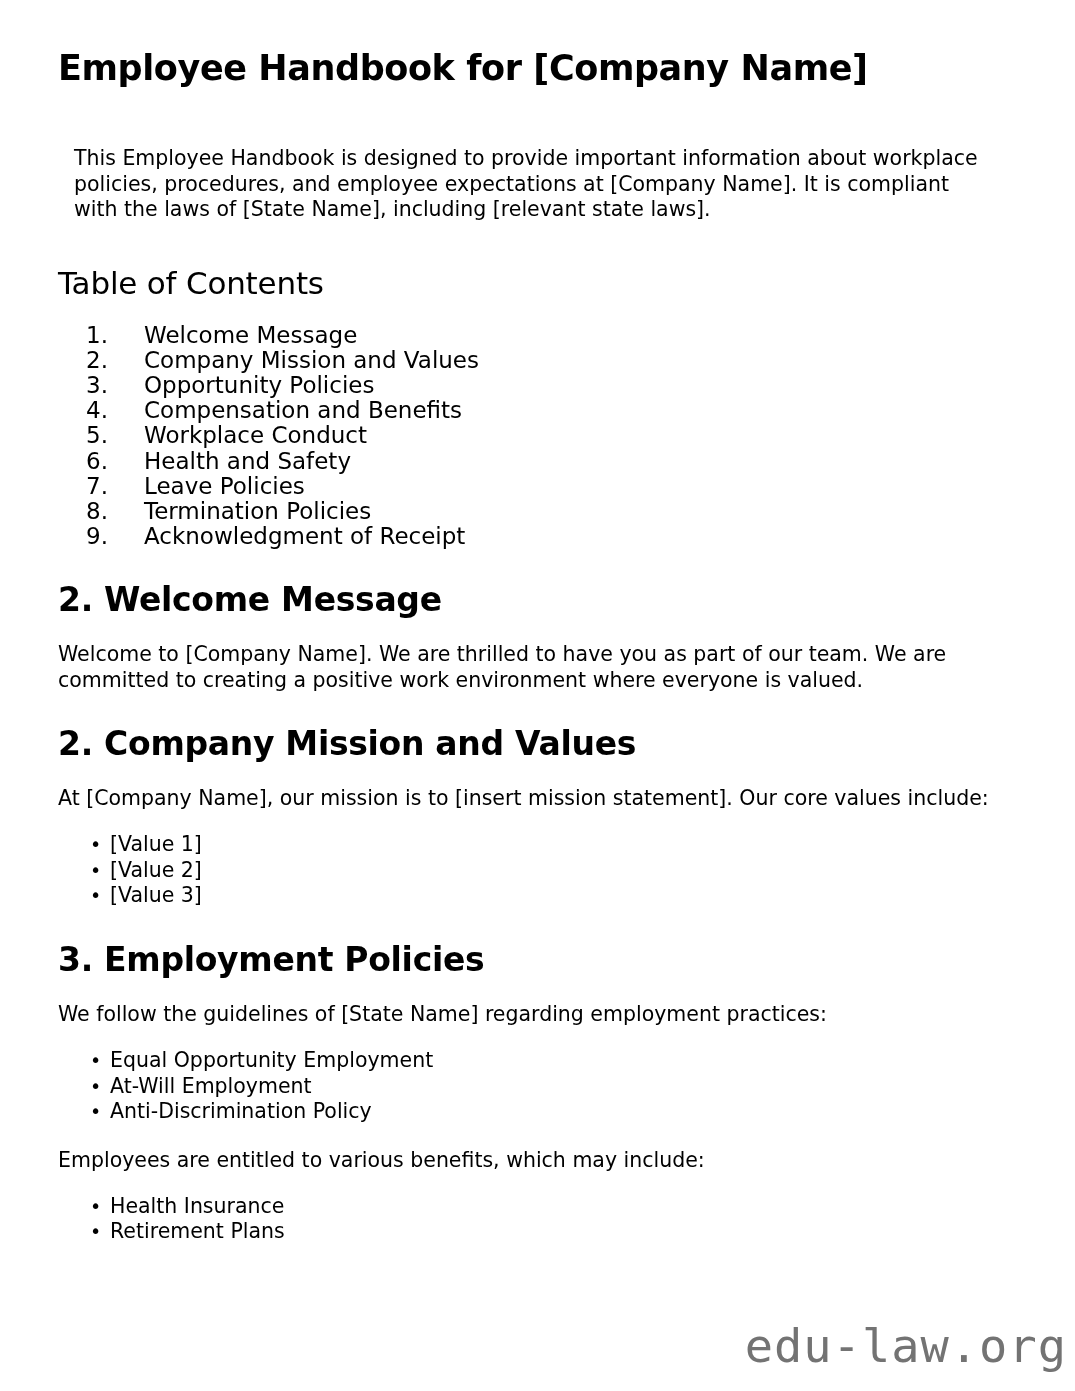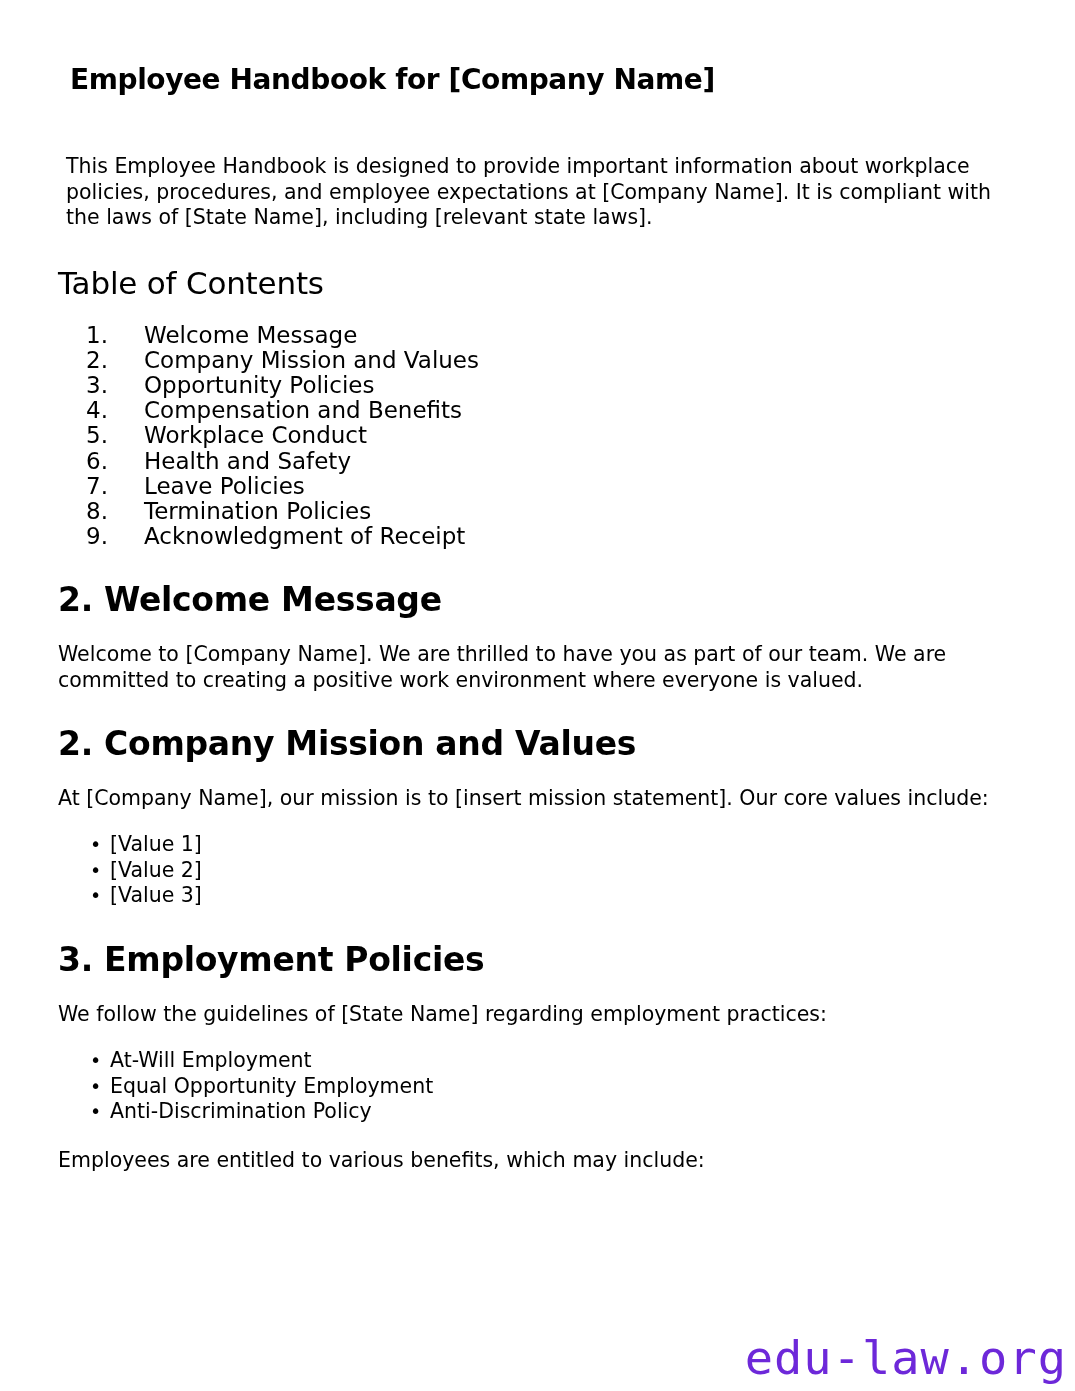--- a/index.html
+++ b/index.html
@@ -19,33 +19,33 @@
 
   .page {
     position: relative;
     width: 1075px;
     height: 1391px;
     box-sizing: border-box;
     padding: 0 60px 0 58px;
   }
 
   .doc-title {
-    font-size: 28px;
+    font-size: 35px;
     font-weight: bold;
     line-height: 52px;
     letter-spacing: -0.4px;
-    margin: 12px;
+    margin: 0;
     padding-top: 42px;
     max-width: 880px;
   }
 
   .intro-paragraph {
     font-size: 20.5px;
     line-height: 25.5px;
-    margin: 8px;
+    margin: 16px;
     padding-top: 36px;
     max-width: 955px;
   }
 
   .toc-heading {
     font-size: 31px;
     font-weight: normal;
     line-height: 36px;
     letter-spacing: -0.2px;
     margin: 0;
@@ -111,21 +111,21 @@
     line-height: 25.8px;
   }
 
   .watermark {
     position: absolute;
     right: 8px;
     bottom: 18px;
     font-family: "DejaVu Sans Mono", "Liberation Mono", monospace;
     font-size: 47px;
     letter-spacing: 1px;
-    color: #6d28d9;
+    color: #737373;
     white-space: nowrap;
     user-select: none;
   }
 </style>
 </head>
 <body>
 
 <div class="page">
 
   <h1 class="doc-title">Employee Handbook for [Company Name]</h1>
@@ -153,22 +153,26 @@
   <p class="section-paragraph">At [Company Name], our mission is to [insert mission statement]. Our core values include:</p>
   <ul class="bullet-list">
     <li>[Value 1]</li>
     <li>[Value 2]</li>
     <li>[Value 3]</li>
   </ul>
 
   <h2 class="section-heading">3. Employment Policies</h2>
   <p class="section-paragraph">We follow the guidelines of [State Name] regarding employment practices:</p>
   <ul class="bullet-list">
+    <li>Equal Opportunity Employment</li>
     <li>At-Will Employment</li>
-    <li>Equal Opportunity Employment</li>
     <li>Anti-Discrimination Policy</li>
   </ul>
 
   <p class="section-paragraph">Employees are entitled to various benefits, which may include:</p>
+  <ul class="bullet-list">
+    <li>Health Insurance</li>
+    <li>Retirement Plans</li>
+  </ul>
 
   <div class="watermark">edu-law.org</div>
 
 </div>
 
 </body></html>

